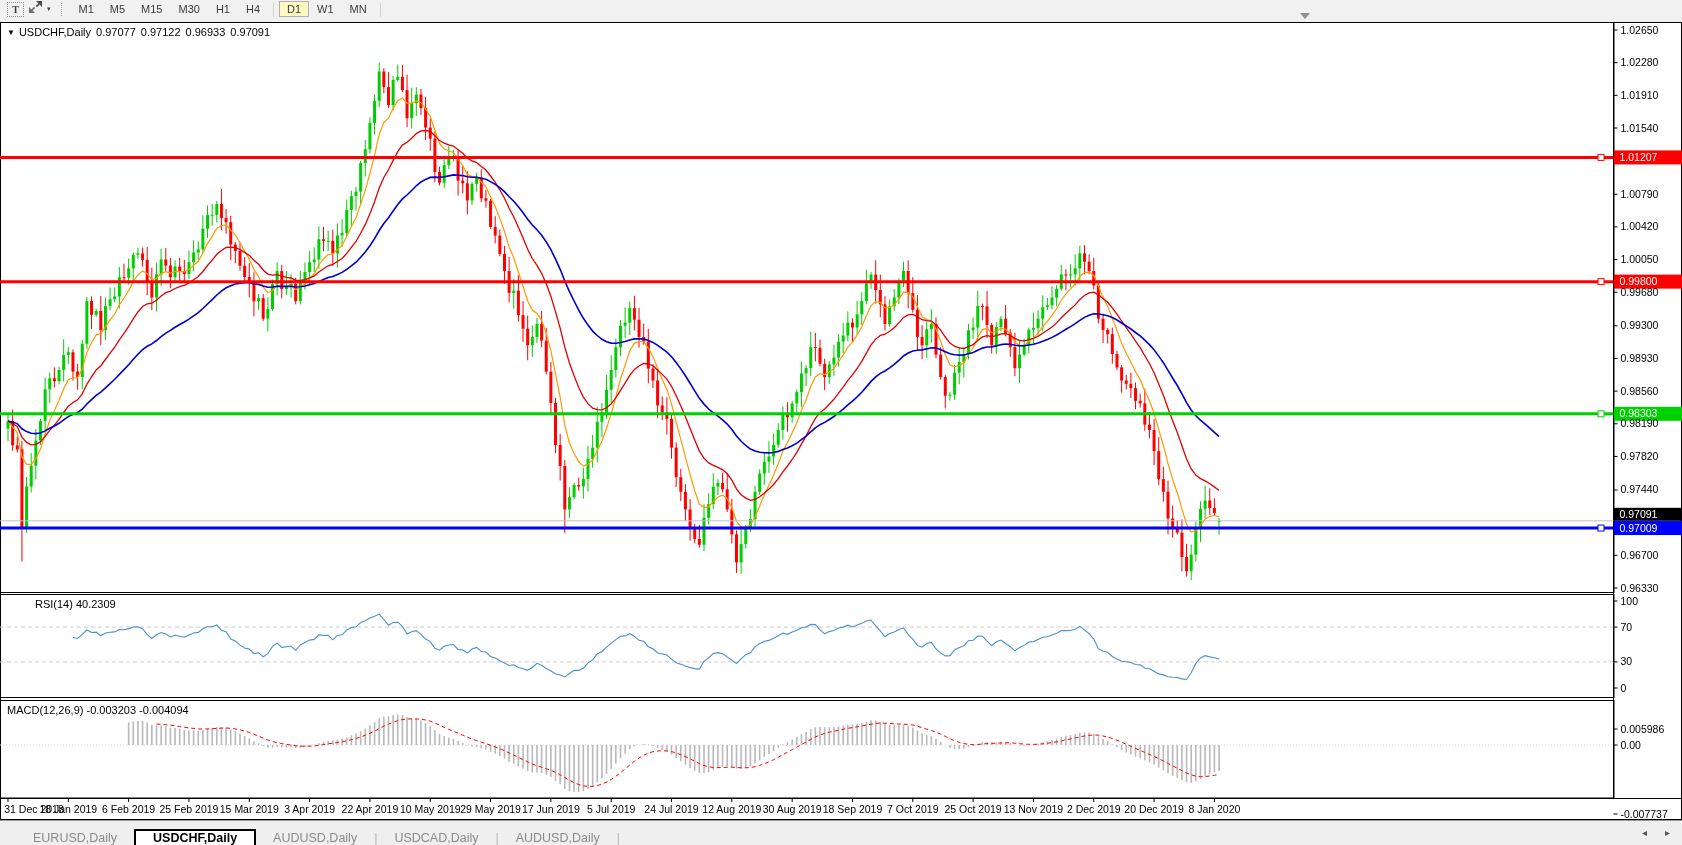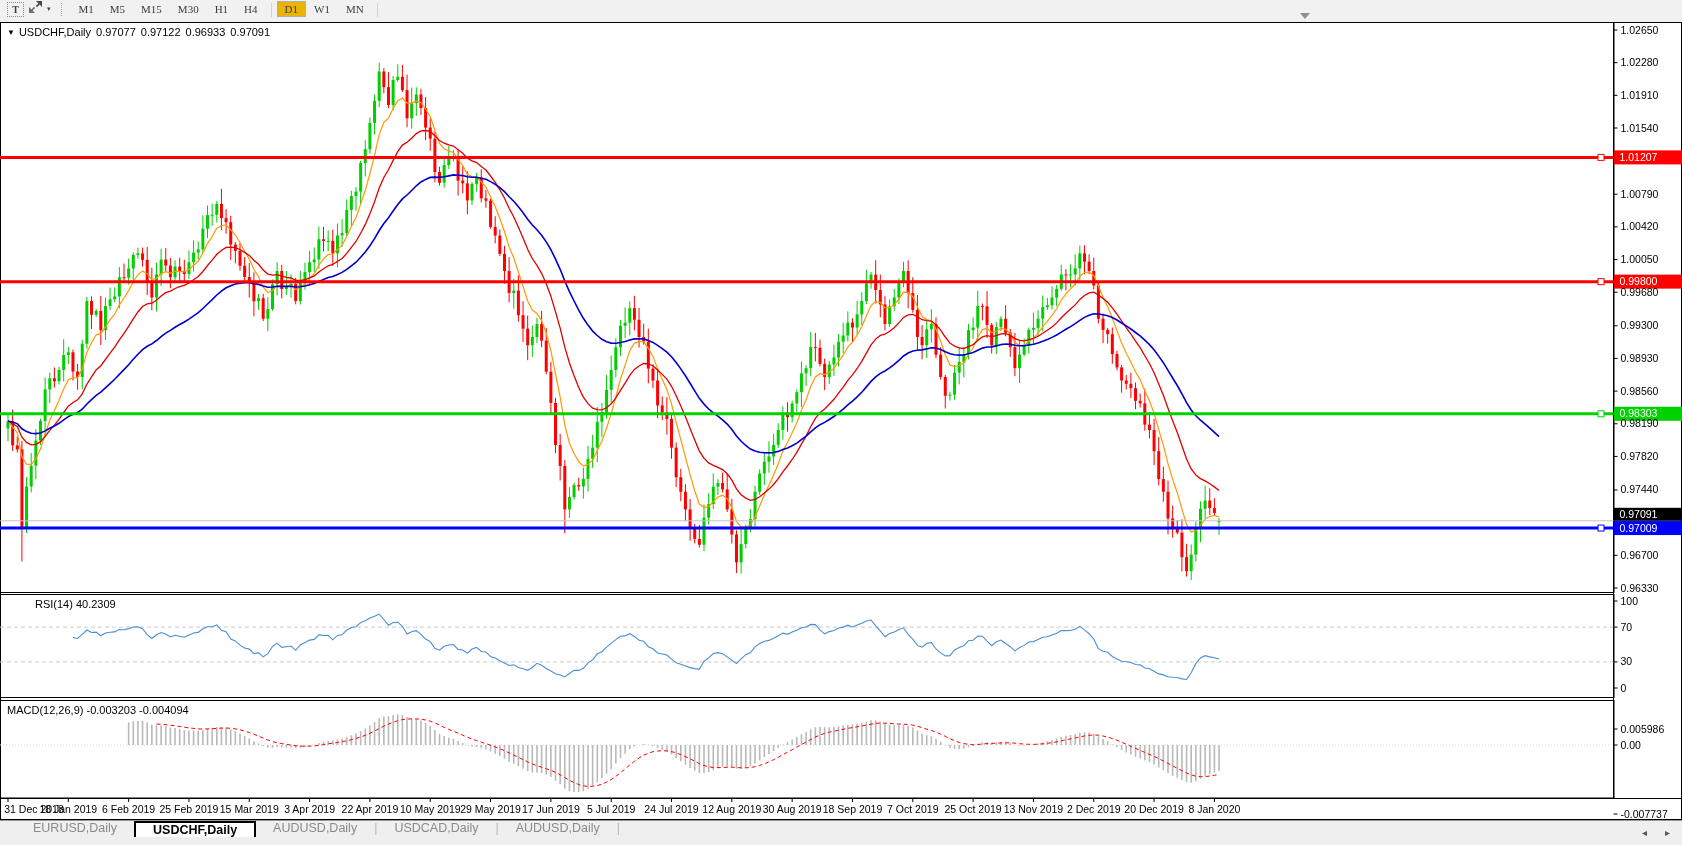--- a/index.html
+++ b/index.html
@@ -9,41 +9,41 @@
   
   #toolbar { position:absolute; top:0; left:0; right:0; height:18px; background:#f1f1f1;
              display:flex; align-items:center; padding-left:5px; }
   .tool-btn { height:16px; display:flex; align-items:center; padding:0 2px; }
   #text-tool { width:17px; height:15px; border:1px dotted #8a8a8a; color:#3f3f3f;
                font:bold 10px "Liberation Serif",serif; display:flex; align-items:center; justify-content:center; }
   .caret { font-size:7px; color:#3f3f3f; margin-left:4px; }
   .grip { width:4px; height:13px; border-left:1px dotted #a5a5a5; margin:0 6px 0 8px; }
   .tsep { width:1px; height:14px; background:#d2d2d2; margin:0 5px; }
   .tf { font-size:11px; color:#3c3c3c; padding:1px 8px; line-height:14px; }
-  .tf.active { background:#eab308; border:1px solid #aeaeae; padding:0 7px; }
+  .tf.active { background:#fef9c3; border:1px solid #aeaeae; padding:0 7px; }
 
   
   #scroll-strip { position:absolute; top:18px; left:0; right:0; height:4px; background:#f1f1f1; }
   #scroll-marker { position:absolute; top:13px; left:1300px; width:0; height:0;
                    border-left:5px solid transparent; border-right:5px solid transparent;
                    border-top:6px solid #8f8f8f; }
 
   
   #chart-area { position:absolute; top:22px; left:0; width:1682px; height:798px; background:#fff; }
   #chart-svg { display:block; }
   .panel-label { position:absolute; left:7px; font-size:11px; color:#000; white-space:nowrap; }
   #chart-title { top:4px; font-weight:normal; }
   #chart-title span { margin-right:5px; }
   #chart-title .dd { font-size:8px; margin-right:4px; vertical-align:1px; }
   #rsi-label { top:576px;margin-left:28px; }
   #macd-label { top:682px; }
 
   
   #tab-bar { position:absolute; top:820px; left:0; right:0; height:25px; background:#efefef;
-             border-top:1px solid #999; display:flex; align-items:flex-start; padding-left:16px;
+             border-top:1px solid #999; display:flex; align-items:flex-end; padding-left:16px;
              font-size:12.5px; color:#8a8a8a; }
   .tab { display:flex; align-items:center; padding:0 17px; white-space:nowrap; }
   .tab.active { background:#fff; border:2px solid #000; border-bottom:none; color:#000; font-weight:bold; }
   .tab-sep { display:flex; align-items:center; color:#b8b8b8; }
   #tab-arrows { position:absolute; top:820px; right:12px; height:25px; display:flex;
                 align-items:center; gap:18px; color:#555; font-size:10px; }
 </style>
 </head>
 <body>
 
@@ -54,21 +54,21 @@
   <div class="tool-btn">
     <span>
       <svg width="15" height="14" viewBox="0 0 15 14">
         <polygon points="8,1 14,1 14,7 11.6,4.6 9,7.2 7.8,6 10.4,3.4" fill="#4a4a4a"></polygon>
         <polygon points="1,13 1,7 3.4,9.4 6,6.8 7.2,8 4.6,10.6 7,13" fill="#6e6e6e"></polygon>
       </svg>
     </span>
     <span class="caret">▾</span>
   </div>
   <div class="grip"></div>
-  <div id="tf-group" style="display:flex;align-items:flex-end;font-family:Liberation Serif, serif;">
+  <div id="tf-group" style="display:flex;align-items:flex-end;">
       <div class="tf">M1</div>
       <div class="tf">M5</div>
       <div class="tf">M15</div>
       <div class="tf">M30</div>
       <div class="tf">H1</div>
       <div class="tf">H4</div>
       <div class="tsep"></div>
       <div class="tf active">D1</div>
       <div class="tf">W1</div>
       <div class="tf">MN</div>

